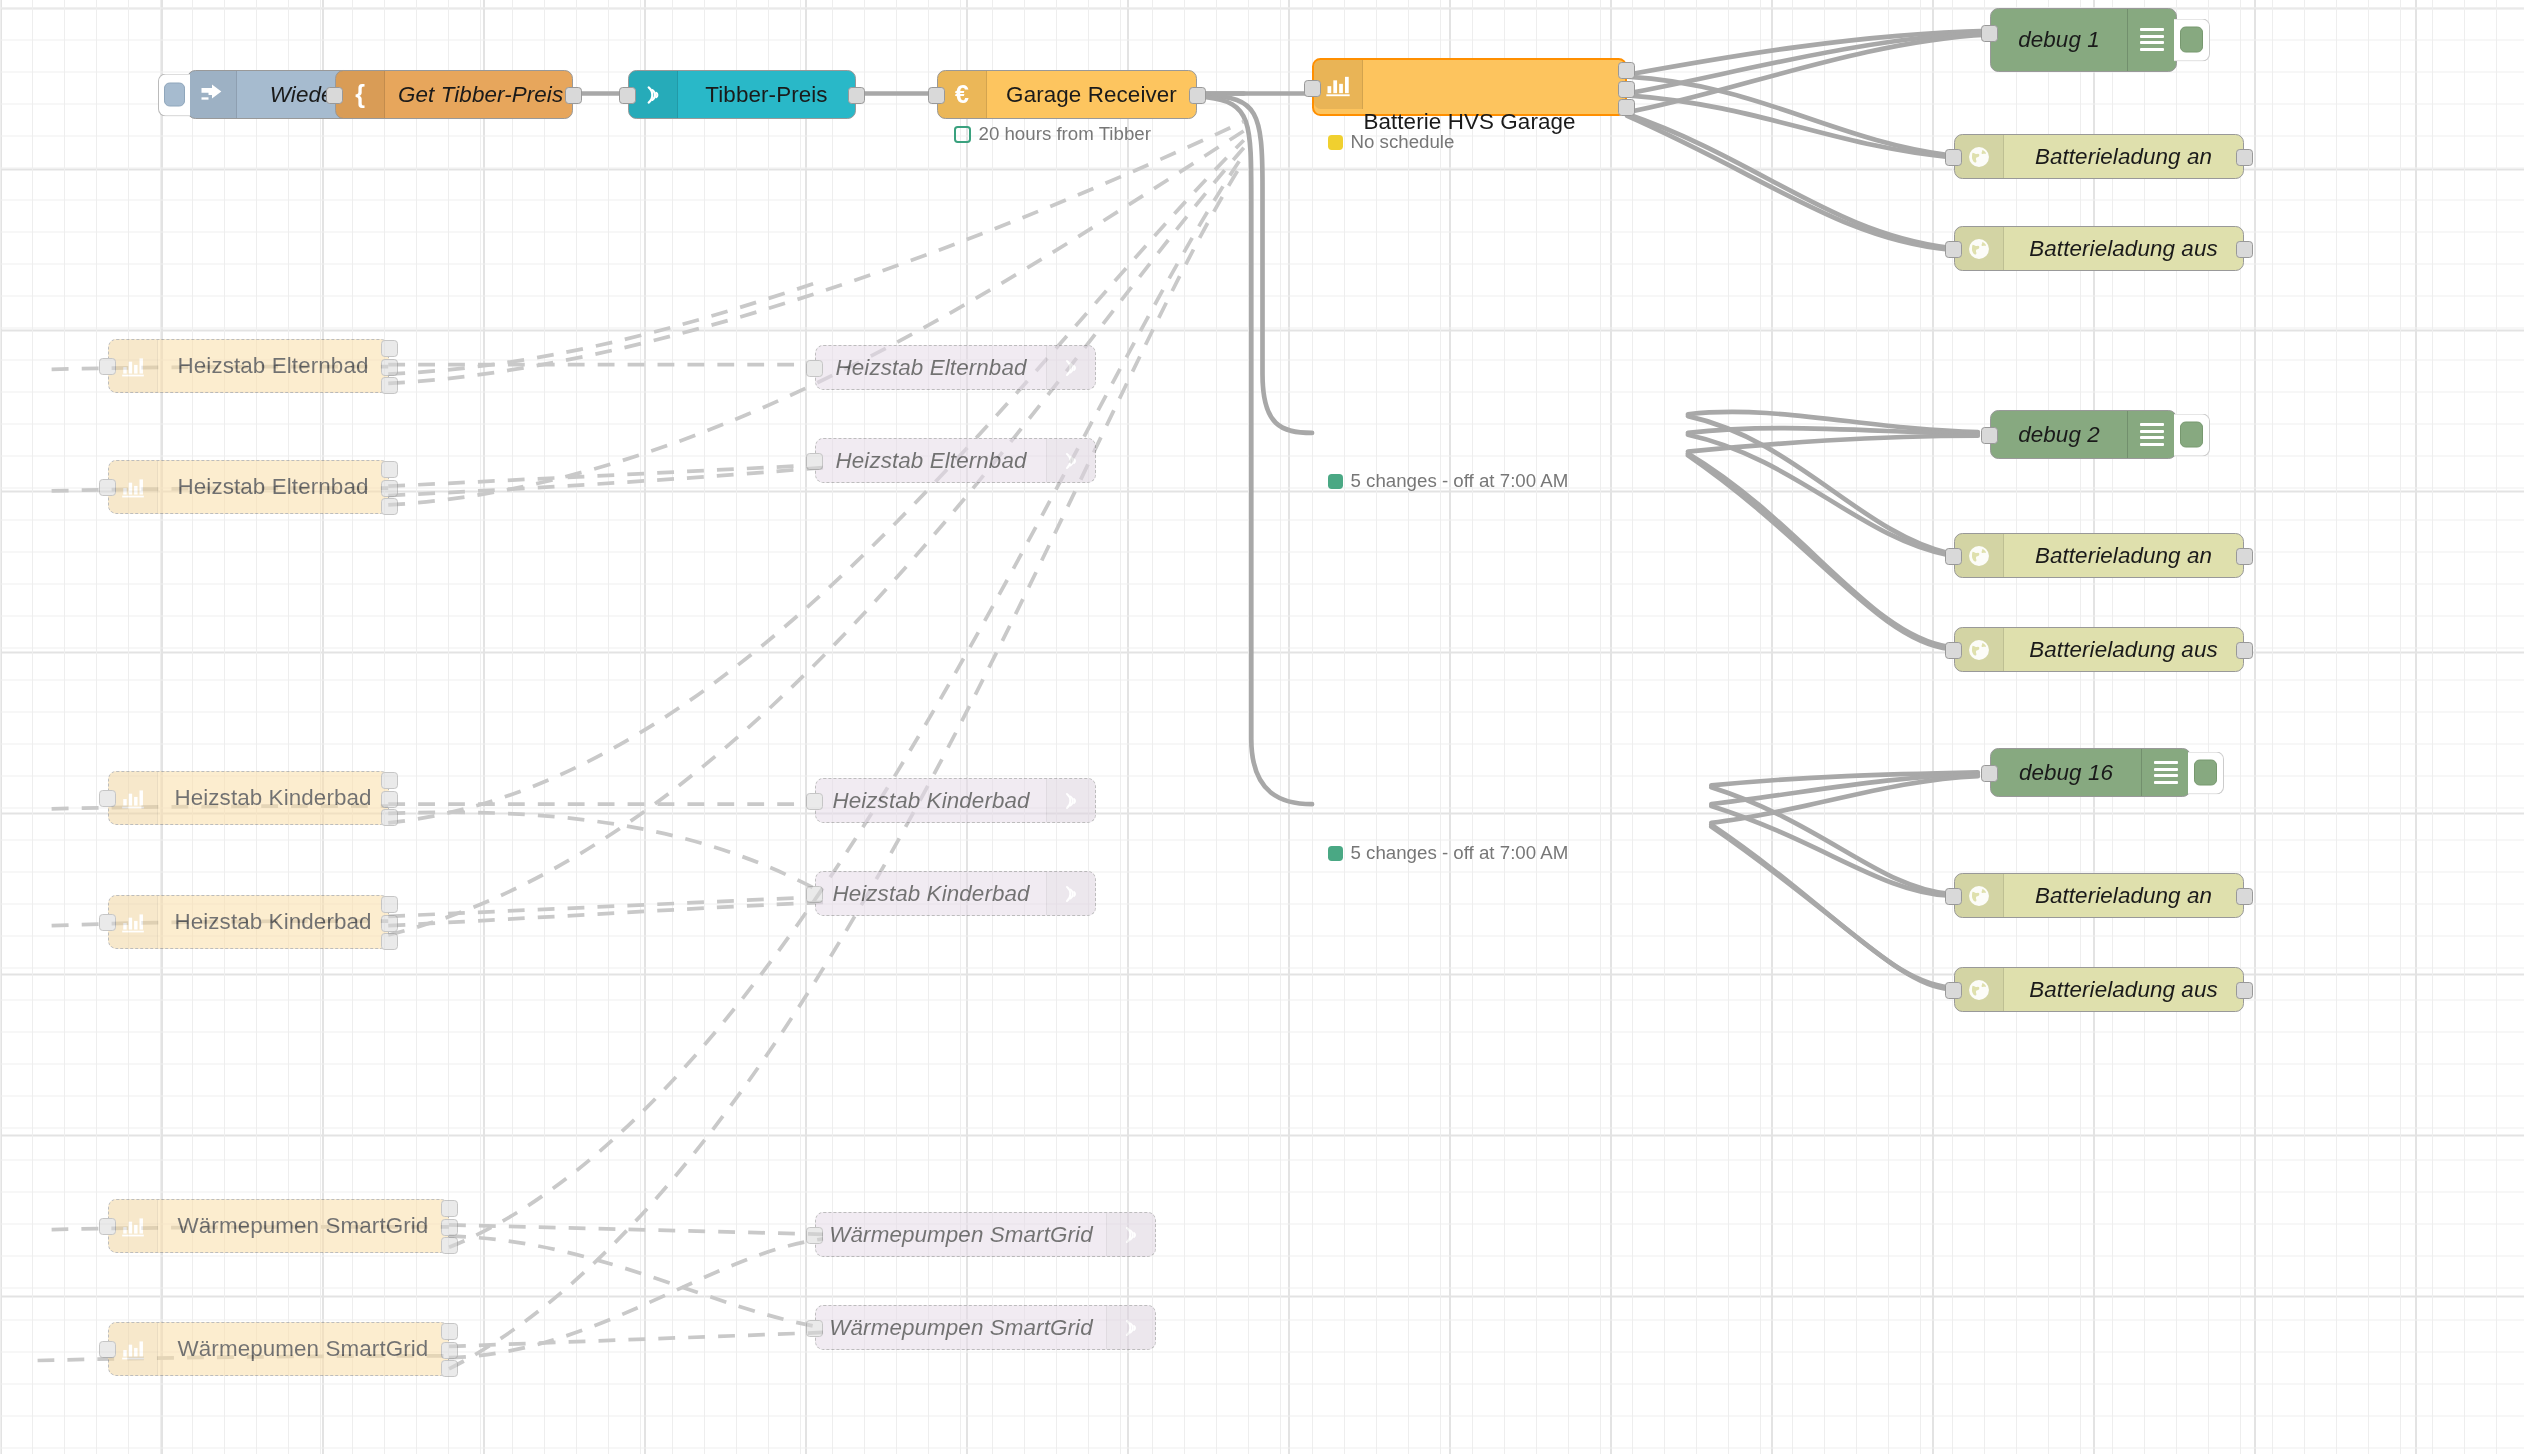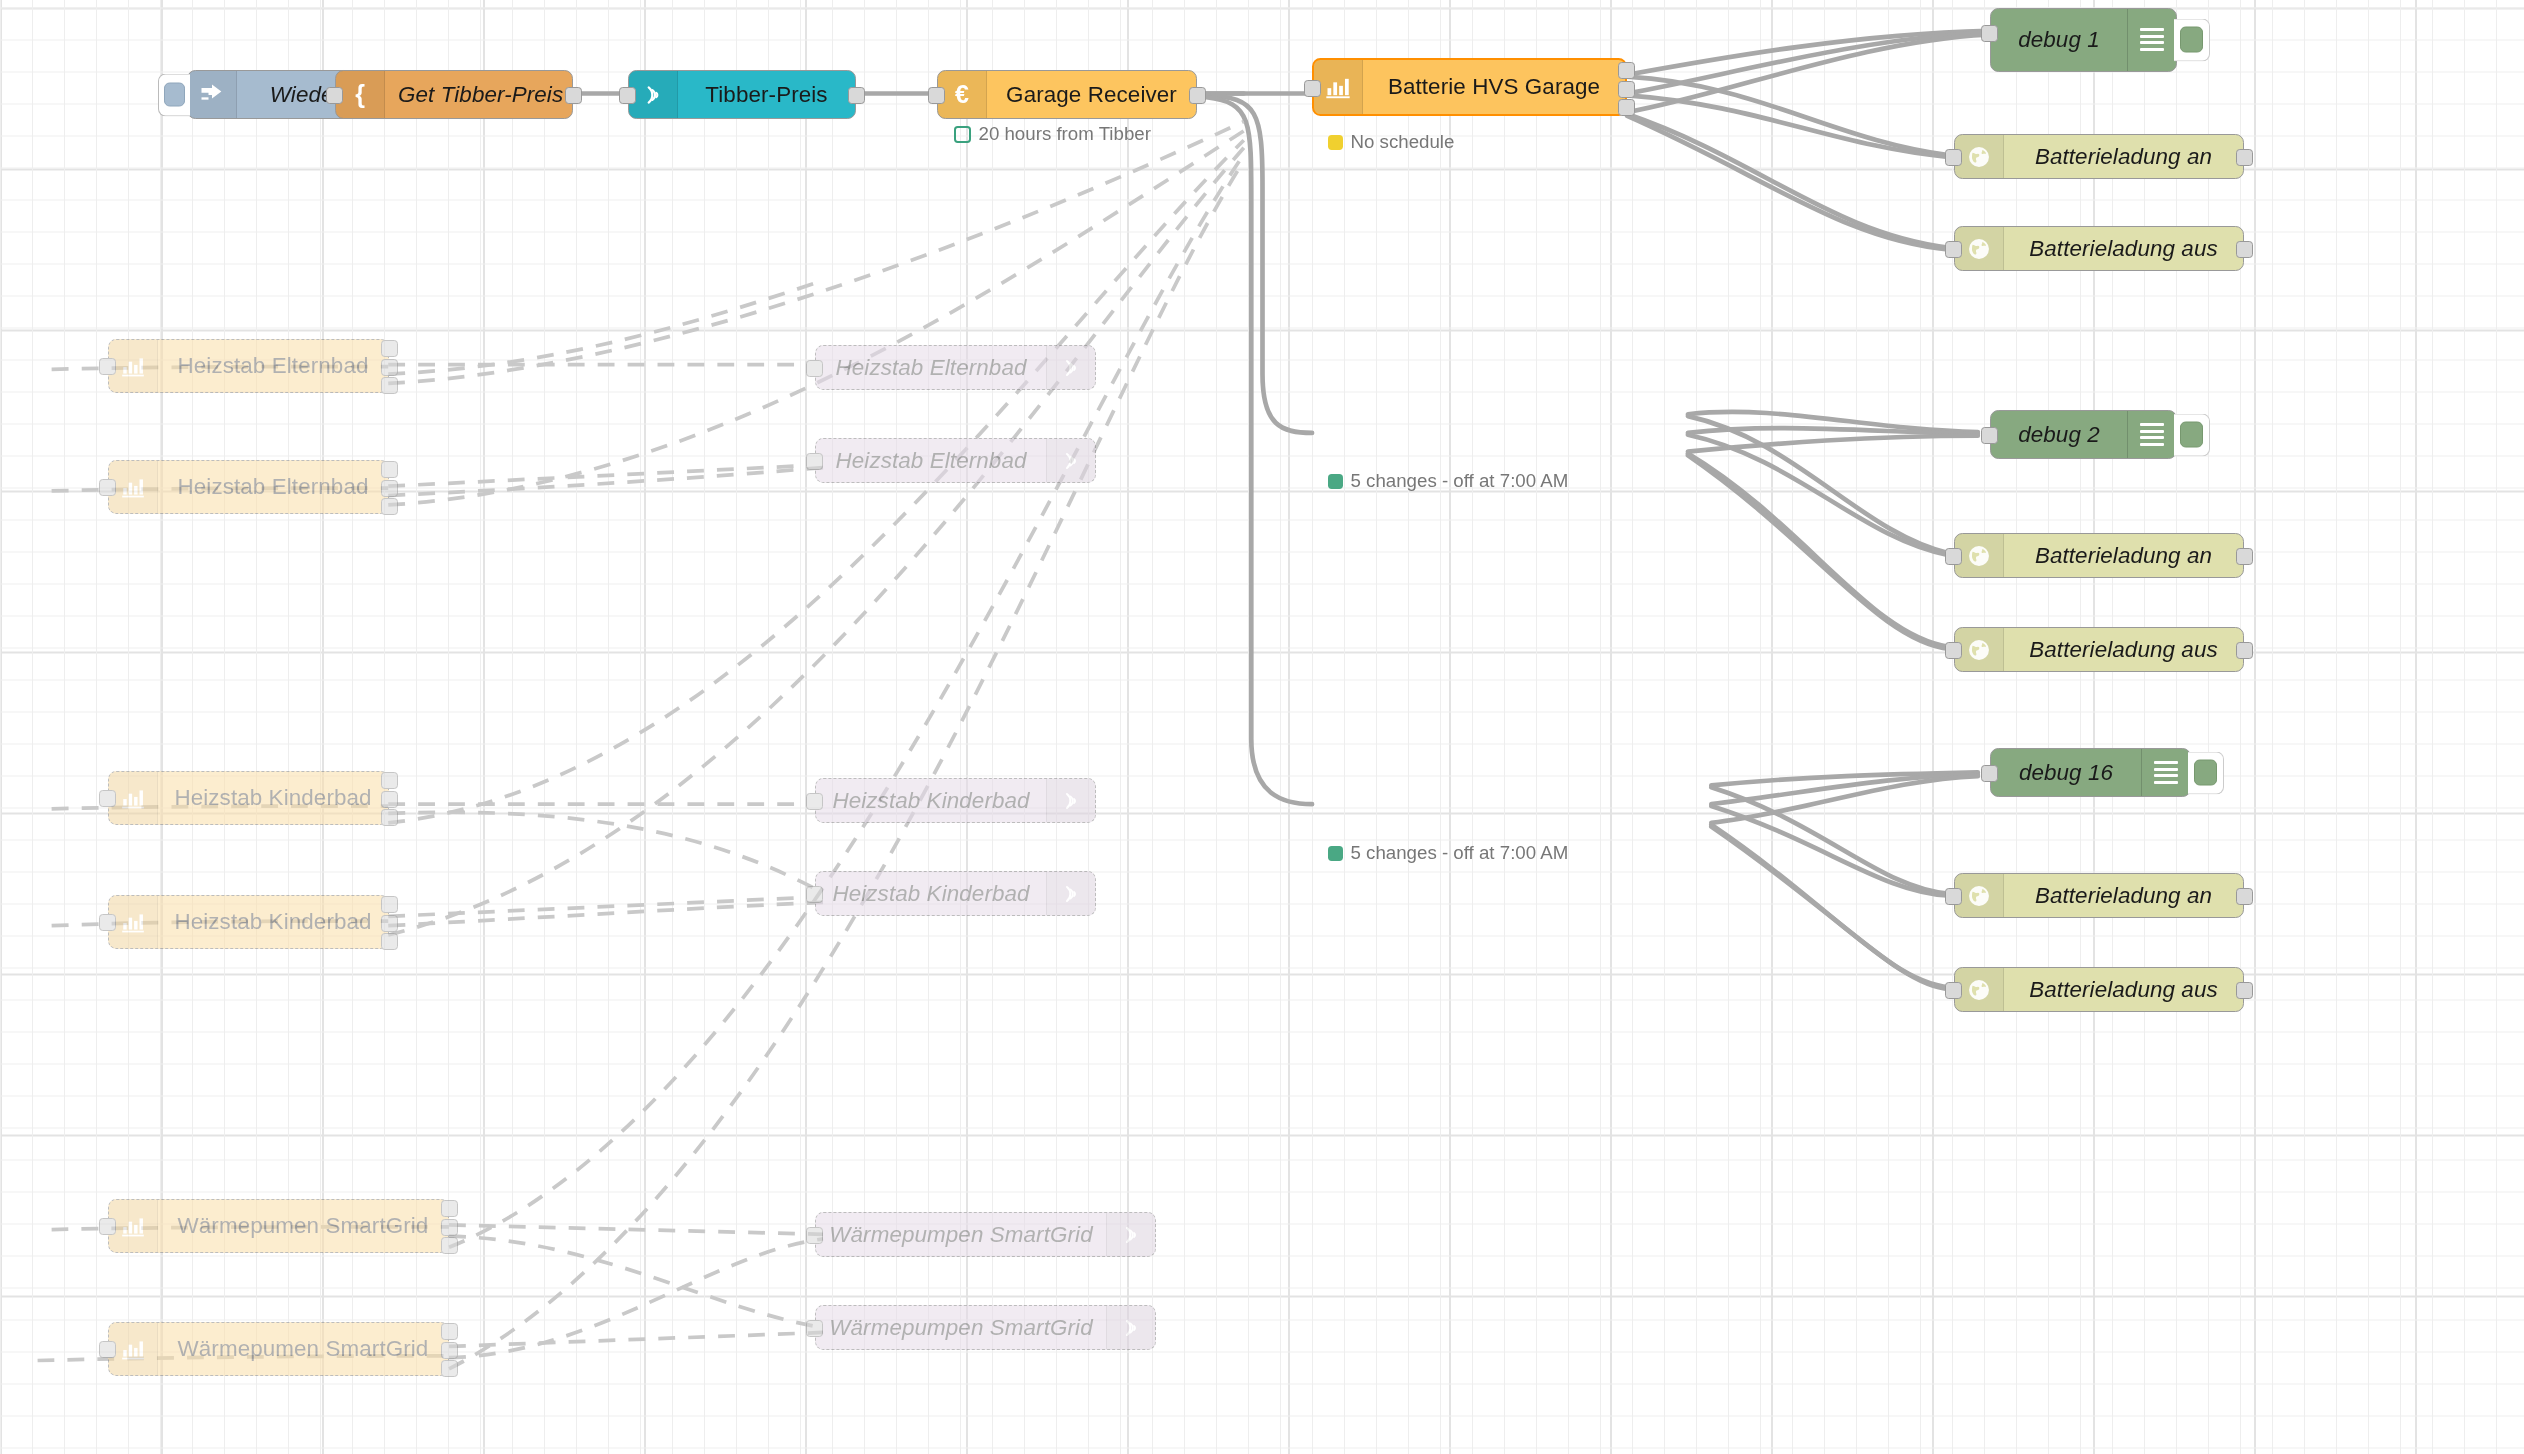--- a/index.html
+++ b/index.html
@@ -94,21 +94,21 @@
   .n-price   { background:#fdc55f; }
   .n-price .icon-box { background: rgba(0,0,0,0.07); }
   .n-battery { background:#fdc45e; border-color:#ff8f00; }
   .n-battery .icon-box { background: rgba(0,0,0,0.08); }
   .n-debug   { background:#87a980; }
   .n-linkout { background:#dfe0ad; }
   .n-linkout .icon-box { background: rgba(0,0,0,0.05); }
 
   
   .faded { opacity: 0.55; border-style: dashed; border-color:#888; }
-  .faded .label { color:#737373; }
+  .faded .label { color:#000000; }
   .n-dim-orange { background:#fbdfa9; }
   .n-dim-orange .icon-box { background: rgba(0,0,0,0.04); }
   .n-dim-purple { background:#e6dbe8; }
   .n-dim-purple .icon-box { background: rgba(0,0,0,0.03); }
 
   
   .inject-btn {
     position:absolute;
     left:-30px; top:50%; transform: translateY(-50%);
     width: 32px; height: 43px;
@@ -276,21 +276,21 @@
     </div>
     <div class="label">Garage Receiver</div>
     <div class="port in" style="top:16px;"></div>
     <div class="port out" style="top:16px;"></div>
   </div>
   <div class="status" style="left:954px; top:123px;">
     <span class="dot" style="background:transparent;border:2.8px solid #3aa17e;width:17px;height:17px;"></span>
     <span>20 hours from Tibber</span>
   </div>
 
-  <div class="node n-battery" style="left:1312px; top:58px; width:315px; height:58px; border-color:#ff8f00; border-width:2.8px;">
+  <div class="node n-battery" style="left:1312px; top:58px; width:315px; height:58px; border-color:#ff8f00; border-width:2.8px;flex-direction:column;">
     <div class="icon-box">
       <svg class="ic" width="30" height="28" viewBox="0 0 24 24">
         <g fill="#ffffff">
           <rect x="3" y="13" width="3.2" height="6"></rect>
           <rect x="8" y="8" width="3.2" height="11"></rect>
           <rect x="13" y="11" width="3.2" height="8"></rect>
           <rect x="18" y="5" width="3.2" height="14"></rect>
           <rect x="2" y="20" width="20" height="1.6"></rect>
         </g>
       </svg>

